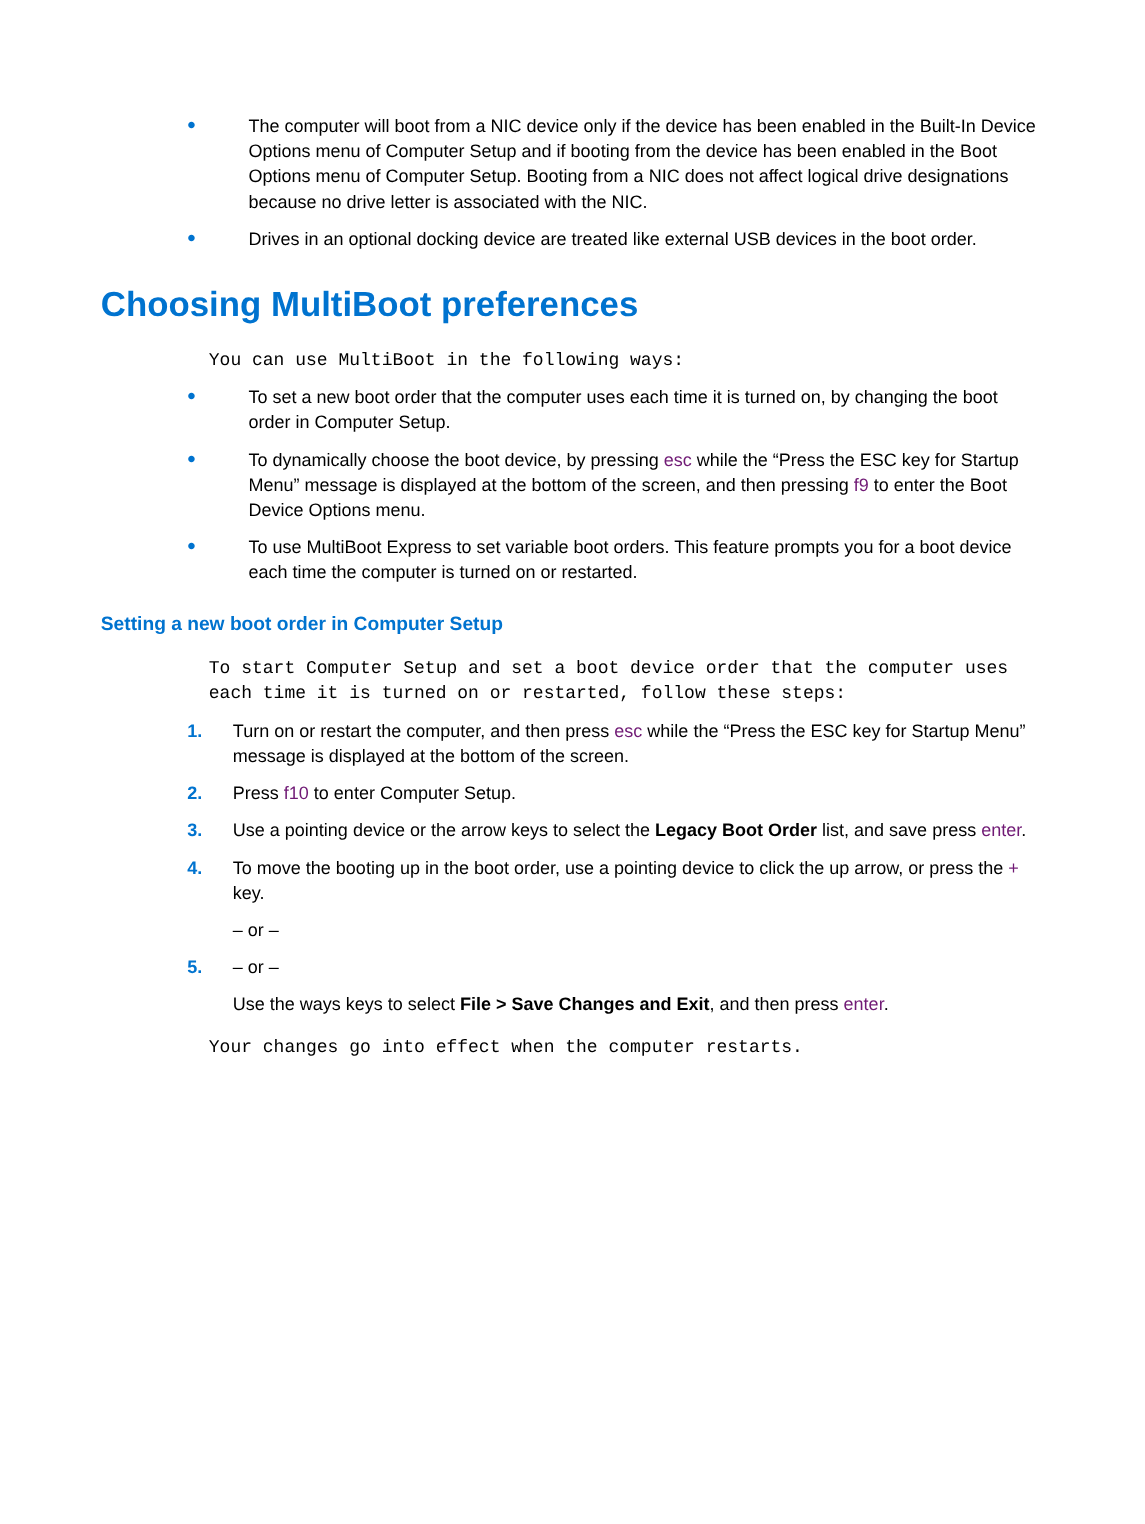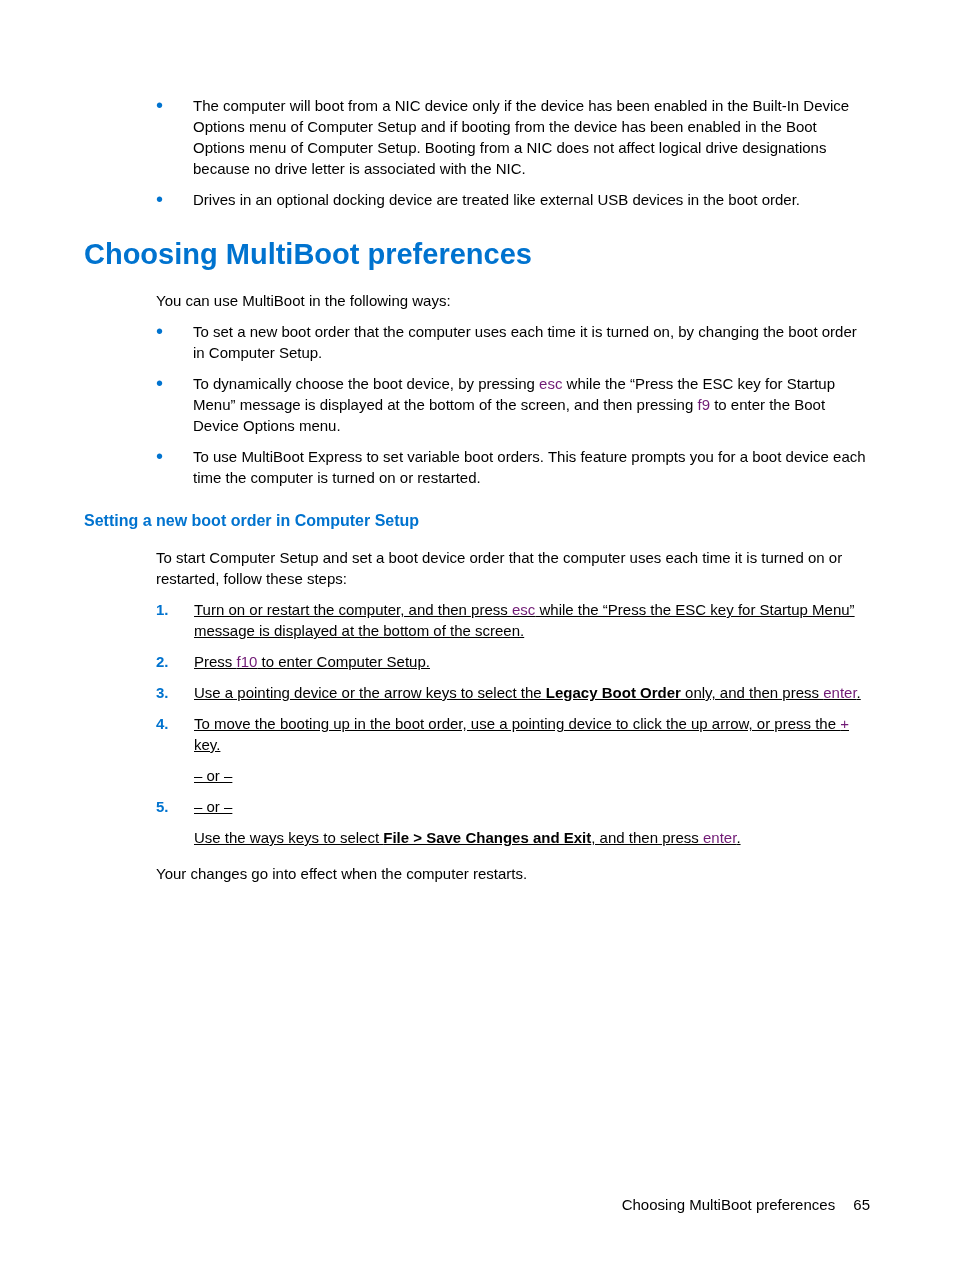--- a/index.html
+++ b/index.html
@@ -29,57 +29,58 @@
     }
     .bullet-mark {
       color: #0073cf;
       font-size: 20px;
       line-height: 1;
       margin-right: 30px;
       flex-shrink: 0;
     }
     .bullet-text {
       flex: 1;
+      margin-left: 14px;
     }
     h1 {
       color: #0073cf;
       font-size: 29px;
       font-weight: bold;
       margin: 24px 0 14px 0;
     }
     h2 {
       color: #0073cf;
       font-size: 16px;
       font-weight: bold;
       margin: 22px 0 12px 0;
     }
     .indented-para {
-      margin-left: 72px;
+      margin-left: 90px;
       margin-bottom: 10px;
+      font-family: Liberation Mono, monospace;
     }
     .num-list {
       margin-left: 72px;
     }
     .num-item {
       display: flex;
       margin-bottom: 10px;
     }
     .num-mark {
       color: #0073cf;
       font-weight: bold;
       margin-right: 20px;
       flex-shrink: 0;
       width: 18px;
     }
     .num-body {
       flex: 1;
     }
     .num-body p {
       margin: 0 0 10px 0;
-      text-decoration: underline;
     }
     .num-body p:last-child {
       margin-bottom: 0;
     }
     .key {
       color: #701a75;
     }
     .bold {
       font-weight: bold;
     }
@@ -143,21 +144,21 @@
     <div class="num-item">
       <span class="num-mark">2.</span>
       <div class="num-body">
         <p><span>Press </span><span class="key">f10</span><span> to enter Computer Setup.</span></p>
       </div>
     </div>
 
     <div class="num-item">
       <span class="num-mark">3.</span>
       <div class="num-body">
-        <p><span>Use a pointing device or the arrow keys to select the </span><span class="bold">Legacy Boot Order</span><span> only, and then press </span><span class="key">enter</span><span>.</span></p>
+        <p><span>Use a pointing device or the arrow keys to select the </span><span class="bold">Legacy Boot Order</span><span> list, and save press </span><span class="key">enter</span><span>.</span></p>
       </div>
     </div>
 
     <div class="num-item">
       <span class="num-mark">4.</span>
       <div class="num-body">
         <p><span>To move the booting up in the boot order, use a pointing device to click the up arrow, or press the </span><span class="key">+</span><span> key.</span></p>
         <p>– or –</p>
       </div>
     </div>
@@ -166,18 +167,14 @@
       <span class="num-mark">5.</span>
       <div class="num-body">
         <p>– or –</p>
         <p><span>Use the ways keys to select </span><span class="bold">File &gt; Save Changes and Exit</span><span>, and then press </span><span class="key">enter</span><span>.</span></p>
       </div>
     </div>
   </div>
 
   <p class="indented-para">Your changes go into effect when the computer restarts.</p>
 
-  <div class="footer">
-    <span>Choosing MultiBoot preferences</span>
-    <span class="footer-num">65</span>
-  </div>
 
 </div>
 
 </body></html>

